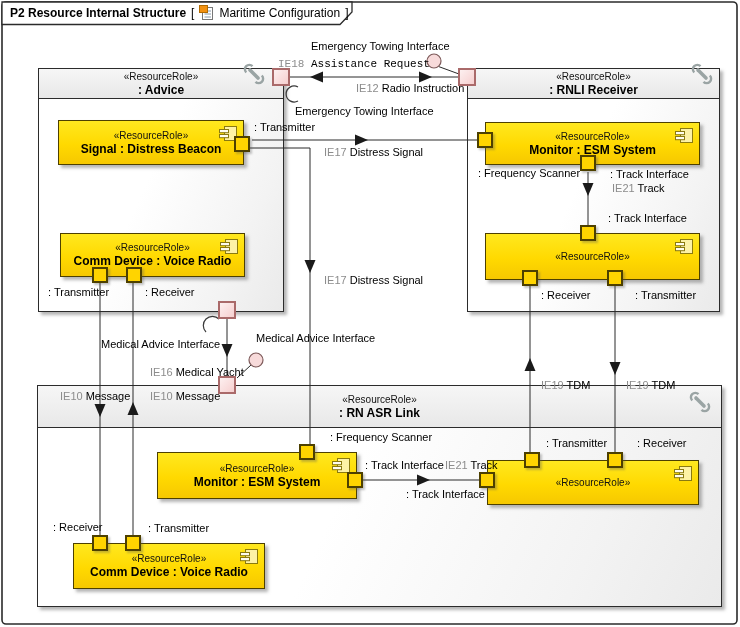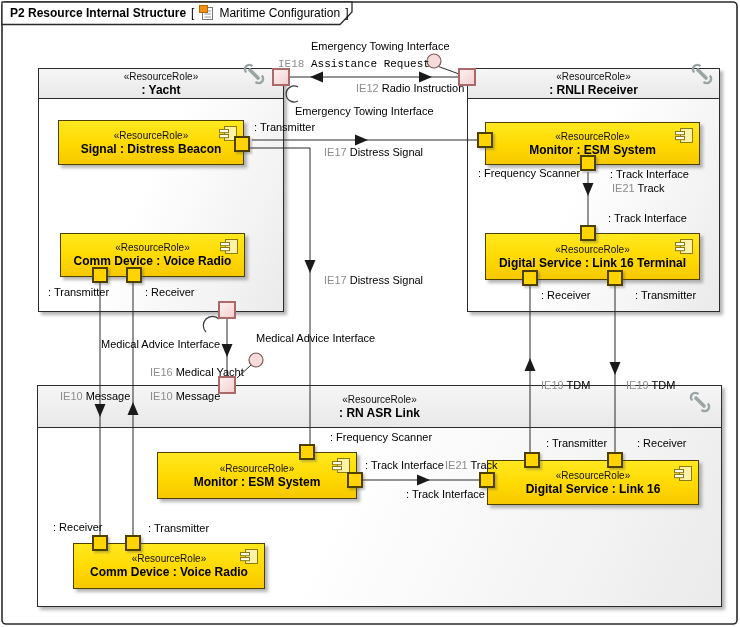--- a/index.html
+++ b/index.html
@@ -50,21 +50,21 @@
       <line x1="5.5" y1="12" x2="12" y2="12" stroke="#8899aa"></line>
       <rect x="0.5" y="0.5" width="8" height="7" fill="#f29111" stroke="#b36b00"></rect>
     </svg>
     <span>Maritime Configuration</span>
     <span>]</span>
   </div>
 
   <div class="cont" style="left:38px;top:68px;width:244px;height:242px;">
     <div class="hd" style="height:29px;">
       <div class="stereo">«ResourceRole»</div>
-      <div class="cname">: Yacht</div>
+      <div class="cname">: Advice</div>
     </div>
   </div>
 
   <div class="cont" style="left:467px;top:68px;width:251px;height:242px;">
     <div class="hd" style="height:29px;">
       <div class="stereo">«ResourceRole»</div>
       <div class="cname">: RNLI Receiver</div>
     </div>
   </div>
 
@@ -100,41 +100,39 @@
     <div class="bname">Monitor : ESM System</div>
     <svg class="cicon" width="20" height="17">
       <rect x="6.5" y="1.5" width="12" height="14" fill="#fdf2a6" stroke="#8a7a10"></rect>
       <rect x="1.5" y="4.5" width="9" height="3.2" fill="#fffdf0" stroke="#8a7a10"></rect>
       <rect x="1.5" y="9.5" width="9" height="3.2" fill="#fffdf0" stroke="#8a7a10"></rect>
     </svg>
   </div>
 
   <div class="block" style="left:485px;top:233px;width:213px;height:45px;">
     <div class="stereo">«ResourceRole»</div>
-    <div class="bname">Digital Service : Link 16 Terminal</div>
     <svg class="cicon" width="20" height="17">
       <rect x="6.5" y="1.5" width="12" height="14" fill="#fdf2a6" stroke="#8a7a10"></rect>
       <rect x="1.5" y="4.5" width="9" height="3.2" fill="#fffdf0" stroke="#8a7a10"></rect>
       <rect x="1.5" y="9.5" width="9" height="3.2" fill="#fffdf0" stroke="#8a7a10"></rect>
     </svg>
   </div>
 
   <div class="block" style="left:157px;top:452px;width:198px;height:45px;">
     <div class="stereo">«ResourceRole»</div>
     <div class="bname">Monitor : ESM System</div>
     <svg class="cicon" width="20" height="17">
       <rect x="6.5" y="1.5" width="12" height="14" fill="#fdf2a6" stroke="#8a7a10"></rect>
       <rect x="1.5" y="4.5" width="9" height="3.2" fill="#fffdf0" stroke="#8a7a10"></rect>
       <rect x="1.5" y="9.5" width="9" height="3.2" fill="#fffdf0" stroke="#8a7a10"></rect>
     </svg>
   </div>
 
   <div class="block" style="left:487px;top:460px;width:210px;height:43px;">
     <div class="stereo">«ResourceRole»</div>
-    <div class="bname">Digital Service : Link 16</div>
     <svg class="cicon" width="20" height="17">
       <rect x="6.5" y="1.5" width="12" height="14" fill="#fdf2a6" stroke="#8a7a10"></rect>
       <rect x="1.5" y="4.5" width="9" height="3.2" fill="#fffdf0" stroke="#8a7a10"></rect>
       <rect x="1.5" y="9.5" width="9" height="3.2" fill="#fffdf0" stroke="#8a7a10"></rect>
     </svg>
   </div>
 
   <div class="block" style="left:73px;top:543px;width:190px;height:44px;">
     <div class="stereo">«ResourceRole»</div>
     <div class="bname">Comm Device : Voice Radio</div>

